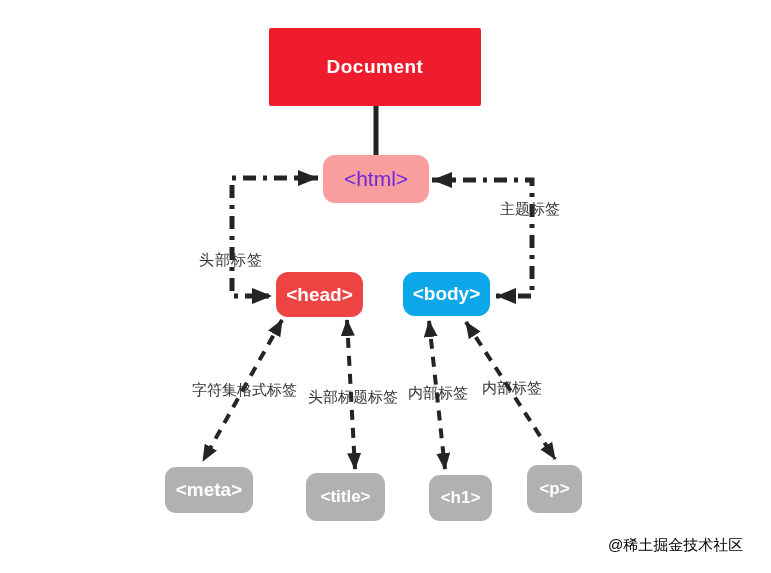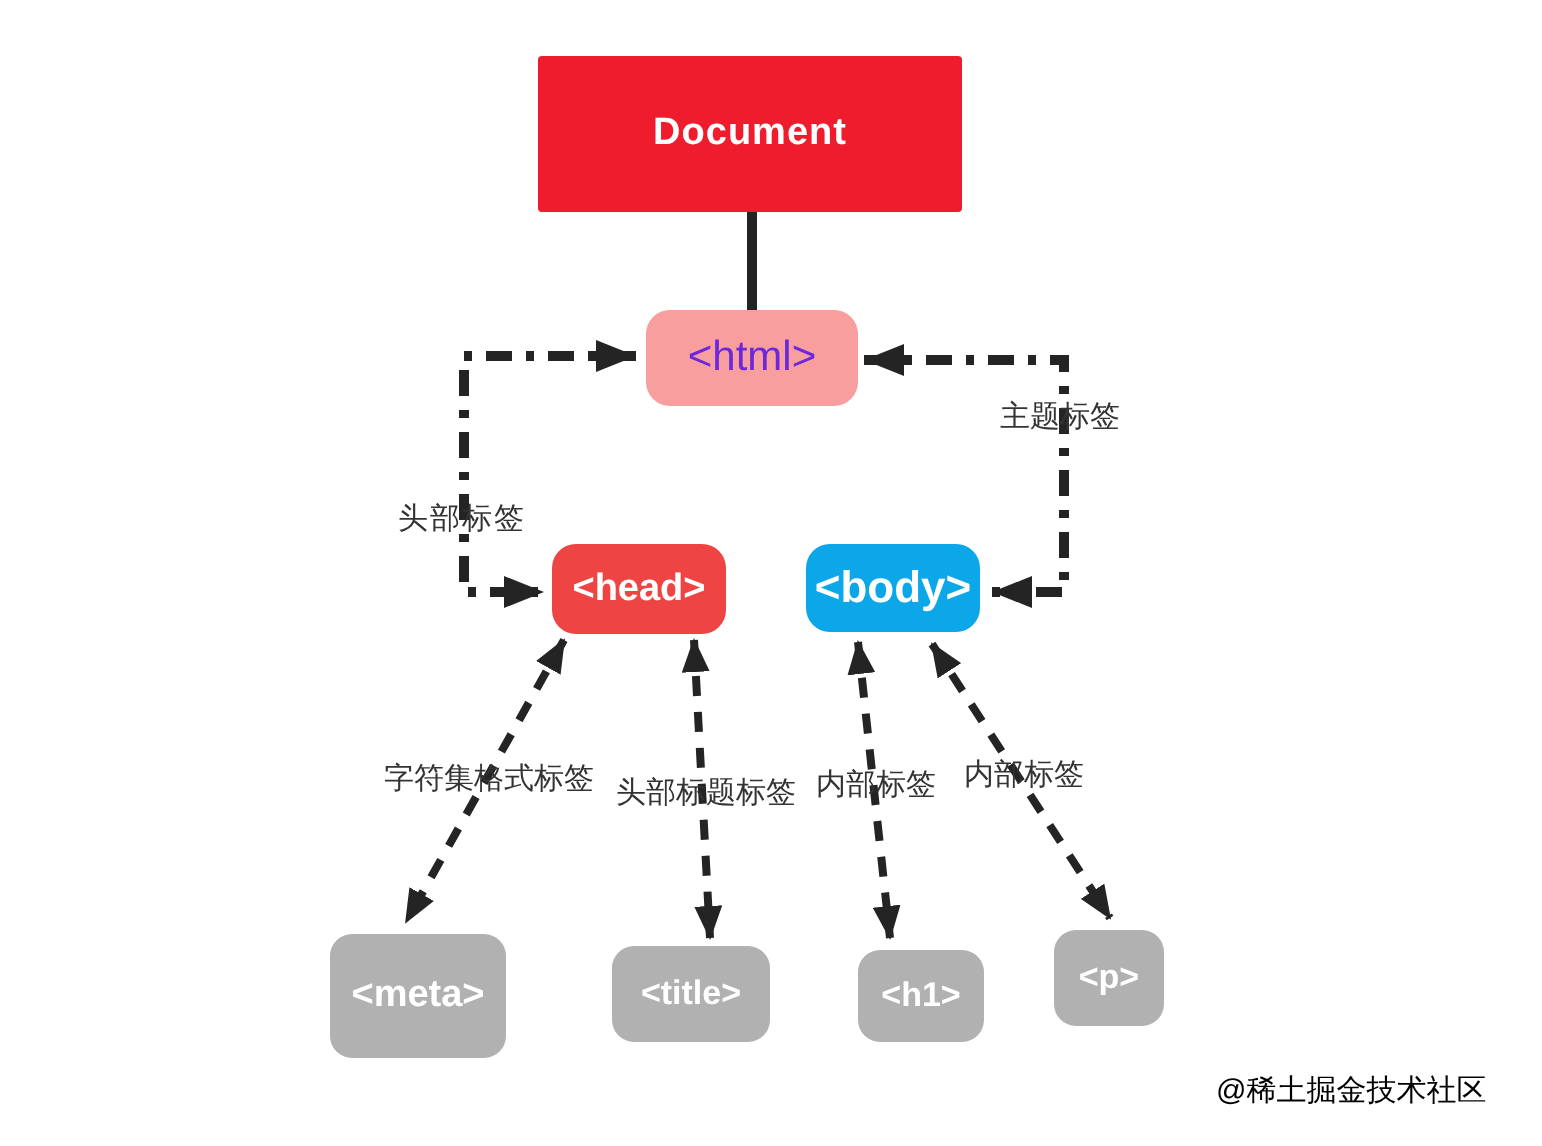--- a/index.html
+++ b/index.html
@@ -27,24 +27,24 @@
     left:323px;top:155px;width:106px;height:48px;
     background:#f99e9e;border-radius:12px;
     color:#6d28d9;font-weight:400;font-size:21px;
   }
   .node-head{
     left:276px;top:272px;width:87px;height:45px;
     background:#ef4444;border-radius:12px;font-size:19px;
   }
   .node-body{
     left:403px;top:272px;width:87px;height:44px;
-    background:#0ba7e9;border-radius:12px;font-size:22px;
+    background:#0ba7e9;border-radius:12px;font-size:19px;
   }
   .node-meta{
-    left:165px;top:467px;width:88px;height:62px;
+    left:165px;top:467px;width:88px;height:46px;
     background:#b1b1b1;border-radius:11px;font-size:19px;
   }
   .node-title{
     left:306px;top:473px;width:79px;height:48px;
     background:#b1b1b1;border-radius:11px;font-size:17px;
   }
   .node-h1{
     left:413px;top:475px;width:63px;height:46px;
     background:#b1b1b1;border-radius:11px;font-size:17px;margin-left:16px;
   }

